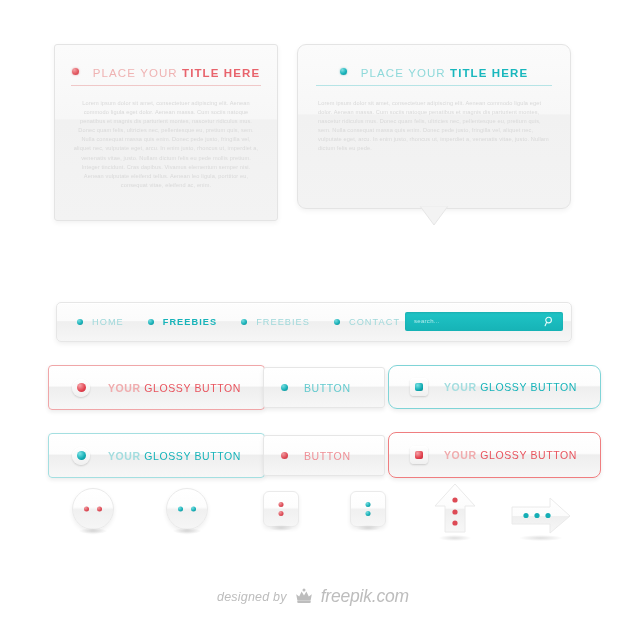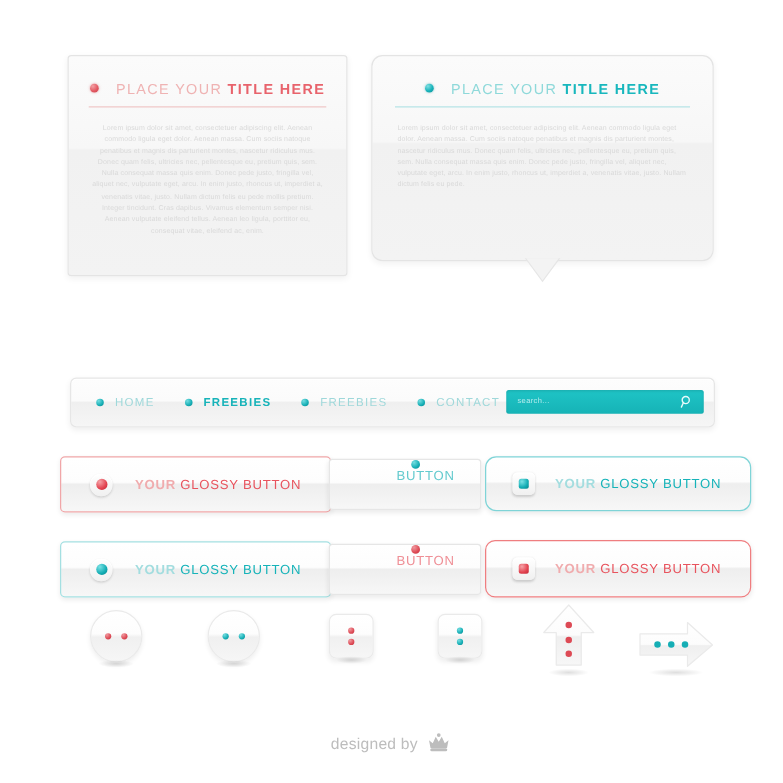--- a/index.html
+++ b/index.html
@@ -132,21 +132,21 @@
     display:flex;align-items:center;
     cursor:pointer;
   }
   .btn .blabel{font-size:10.5px;letter-spacing:.6px;white-space:nowrap;}
   .blabel .light{font-weight:700;}
   .blabel .bold{font-weight:400;}
   .btn.red{border:1px solid #f0a6a8;border-radius:4px;}
   .btn.red2{border:1.5px solid #ef7e80;border-radius:8px;}
   .btn.teal{border:1px solid #a4dfe1;border-radius:4px;}
   .btn.teal2{border:1.5px solid #7fd4d7;border-radius:9px;}
-  .btn.plain{border:1px solid #e6e6e6;border-radius:3px;flex-direction:column;}
+  .btn.plain{border:1px solid #e6e6e6;border-radius:3px;}
   .btn.red .light,.btn.red2 .light{color:#f0acae;}
   .btn.red .bold,.btn.red2 .bold{color:#e8545e;}
   .btn.teal .light,.btn.teal2 .light{color:#a3dddf;}
   .btn.teal .bold,.btn.teal2 .bold{color:#16b3b9;}
   .btn.plain .teal-t{color:#63cace;}
   .btn.plain .red-t{color:#ef8f96;}
 
   .btn-knob{
     width:18px;height:18px;border-radius:50%;
     background:linear-gradient(180deg,#ffffff,#f0f0f0);
@@ -160,21 +160,21 @@
   .knob-dot.red{background:radial-gradient(circle at 32% 28%,#f6a3a8 0%,#e2424f 60%,#c02a38 100%);}
   .knob-dot.teal{background:radial-gradient(circle at 32% 28%,#7ae2e5 0%,#12acb3 60%,#0a8289 100%);}
 
   
   .bottomrow{position:absolute;left:0;top:498px;width:626px;height:68px;}
 
   
   .footer{
     position:absolute;left:0;top:586px;width:626px;
     text-align:center;
-    display:flex;align-items:center;justify-content:center;gap:7px;
+    display:flex;align-items:center;justify-content:center;gap:7px;font-style:italic;
   }
   .fdesigned{font-size:12.5px;color:#bdbdbd;letter-spacing:.2px;}
   .fbrand{font-size:17.5px;color:#bdbdbd;letter-spacing:-.2px;}
   .fcrown{display:inline-block;}
 </style>
 </head>
 <body>
 
 <div class="stage">
 
@@ -351,15 +351,16 @@
     
   </div>
 
   <div class="footer">
     <span class="fdesigned">designed by</span>
     <svg class="fcrown" width="20" height="17" viewBox="0 0 20 17">
       <path d="M2.2 6.2 L5.2 8.6 L7.6 3.4 L10 7.4 L12.4 3.4 L14.8 8.6 L17.8 6.2 L16.6 12.4 L3.4 12.4 Z" fill="#bdbdbd"></path>
       <rect x="3.2" y="12.6" width="13.6" height="2.4" rx="1.2" fill="#bdbdbd"></rect>
       <circle cx="10" cy="2" r="1.5" fill="#bdbdbd"></circle>
     </svg>
+    <span class="fbrand">freepik.com</span>
   </div>
 
 </div>
 
 </body></html>

